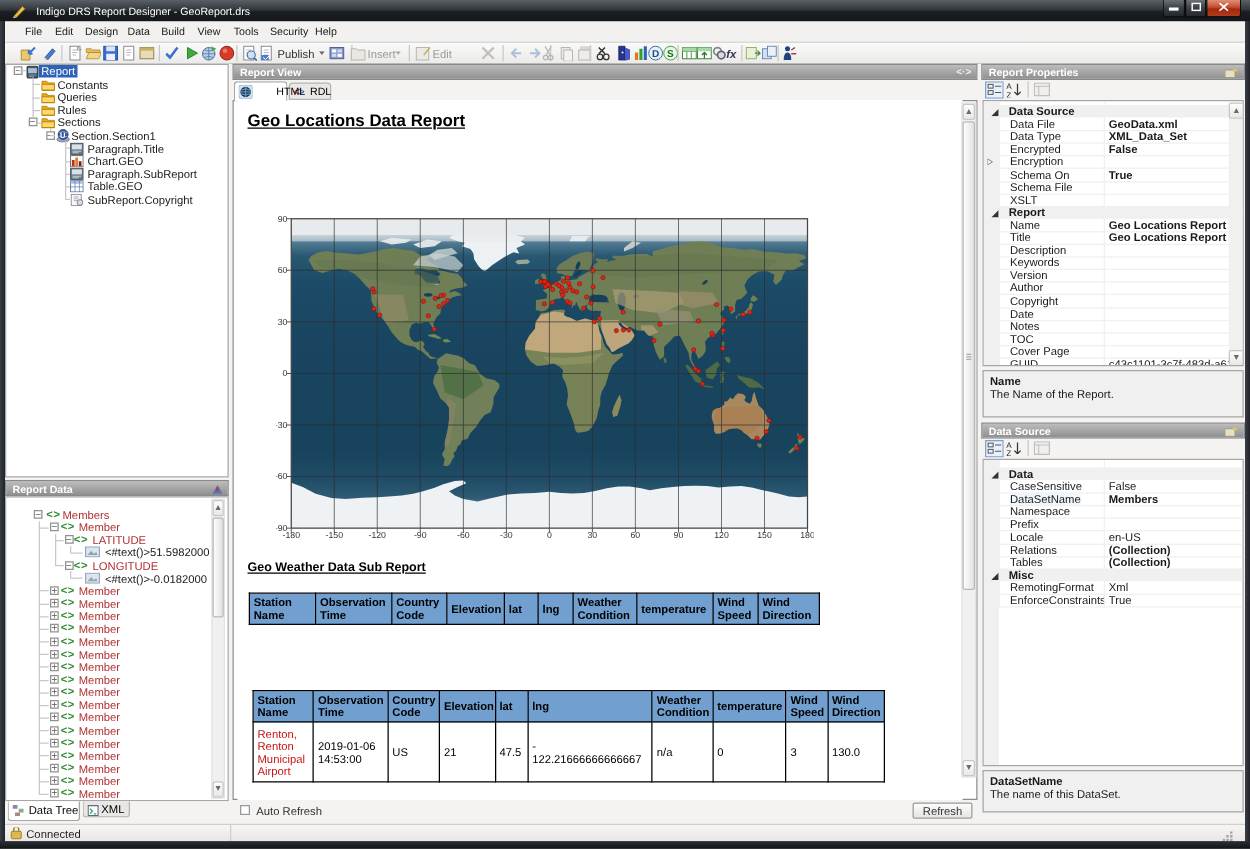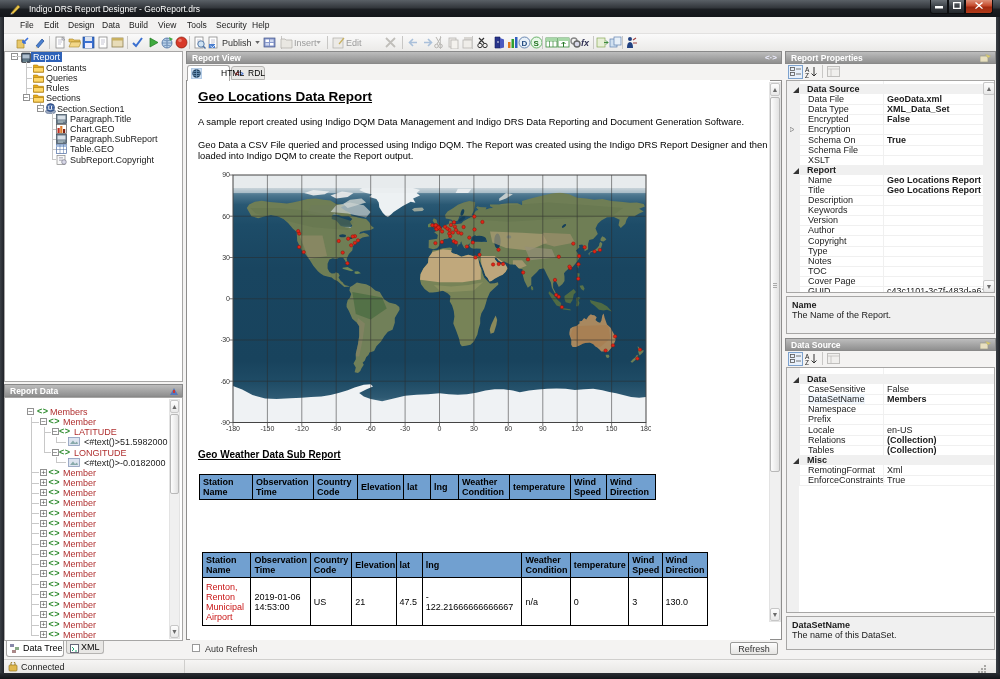--- a/index.html
+++ b/index.html
@@ -482,22 +482,20 @@
     </svg>
   <svg class="abs" style="left:49px;top:5px" width="10" height="9" viewBox="0 0 10 9">
       <text x="0" y="7" font-size="8" fill="#c22" font-weight="bold">&lt;</text>
       <text x="4" y="7" font-size="8" fill="#36c" font-weight="bold">&gt;</text>
     </svg>
 </div>
 <div class="white-panel" style="left:186px;top:80px;width:596px;height:560px;border-color:#8e8d8c;"></div>
 <div class="abs" id="report-scroll">
     <div id="rc">
 <div class="abs" style="left:8px;top:9px;font-size:13.5px;font-weight:bold;text-decoration:underline;">Geo Locations Data Report</div>
-<div class="abs" style="left:8px;top:36px;width:700px;font-size:9.4px;">A sample report created using Indigo DQM Data Management and Indigo DRS Data Reporting and Document Generation Software.</div>
-<div class="abs" style="left:8px;top:59px;width:700px;font-size:9.4px;line-height:11.3px;">Geo Data a CSV File queried and processed using Indigo DQM. The Report was created using the Indigo DRS Report Designer and then<br>loaded into Indigo DQM to create the Report output.</div>
 <svg class="abs" style="left:31px;top:91px" width="430" height="262" viewBox="0 0 430 262">
 <defs>
 <linearGradient id="og" x1="0" y1="0" x2="0" y2="1">
  <stop offset="0" stop-color="#dde3e6"></stop>
             <stop offset="0.05" stop-color="#b0c0c8"></stop>
  <stop offset="0.08" stop-color="#4e7890"></stop>
             <stop offset="0.12" stop-color="#295873"></stop>
  <stop offset="0.2" stop-color="#1d4c68"></stop>
             <stop offset="0.38" stop-color="#194560"></stop>
  <stop offset="0.75" stop-color="#18435d"></stop>
@@ -947,21 +945,21 @@
     </div>
     <div class="prow" style="top:154.5px;">
       <span style="position:absolute;left:12px;right:0;top:10px;height:1px;background:#f0f0f0"></span>
       <span class="ind"></span>
       <span class="nm" style="">Copyright</span>
       <span class="vl" style="left:100px"></span>
     </div>
     <div class="prow" style="top:164.6px;">
       <span style="position:absolute;left:12px;right:0;top:10px;height:1px;background:#f0f0f0"></span>
       <span class="ind"></span>
-      <span class="nm" style="">Type</span>
+      <span class="nm" style="">Date</span>
       <span class="vl" style="left:100px"></span>
     </div>
     <div class="prow" style="top:174.7px;">
       <span style="position:absolute;left:12px;right:0;top:10px;height:1px;background:#f0f0f0"></span>
       <span class="ind"></span>
       <span class="nm" style="">Notes</span>
       <span class="vl" style="left:100px"></span>
     </div>
     <div class="prow" style="top:184.8px;">
       <span style="position:absolute;left:12px;right:0;top:10px;height:1px;background:#f0f0f0"></span>

